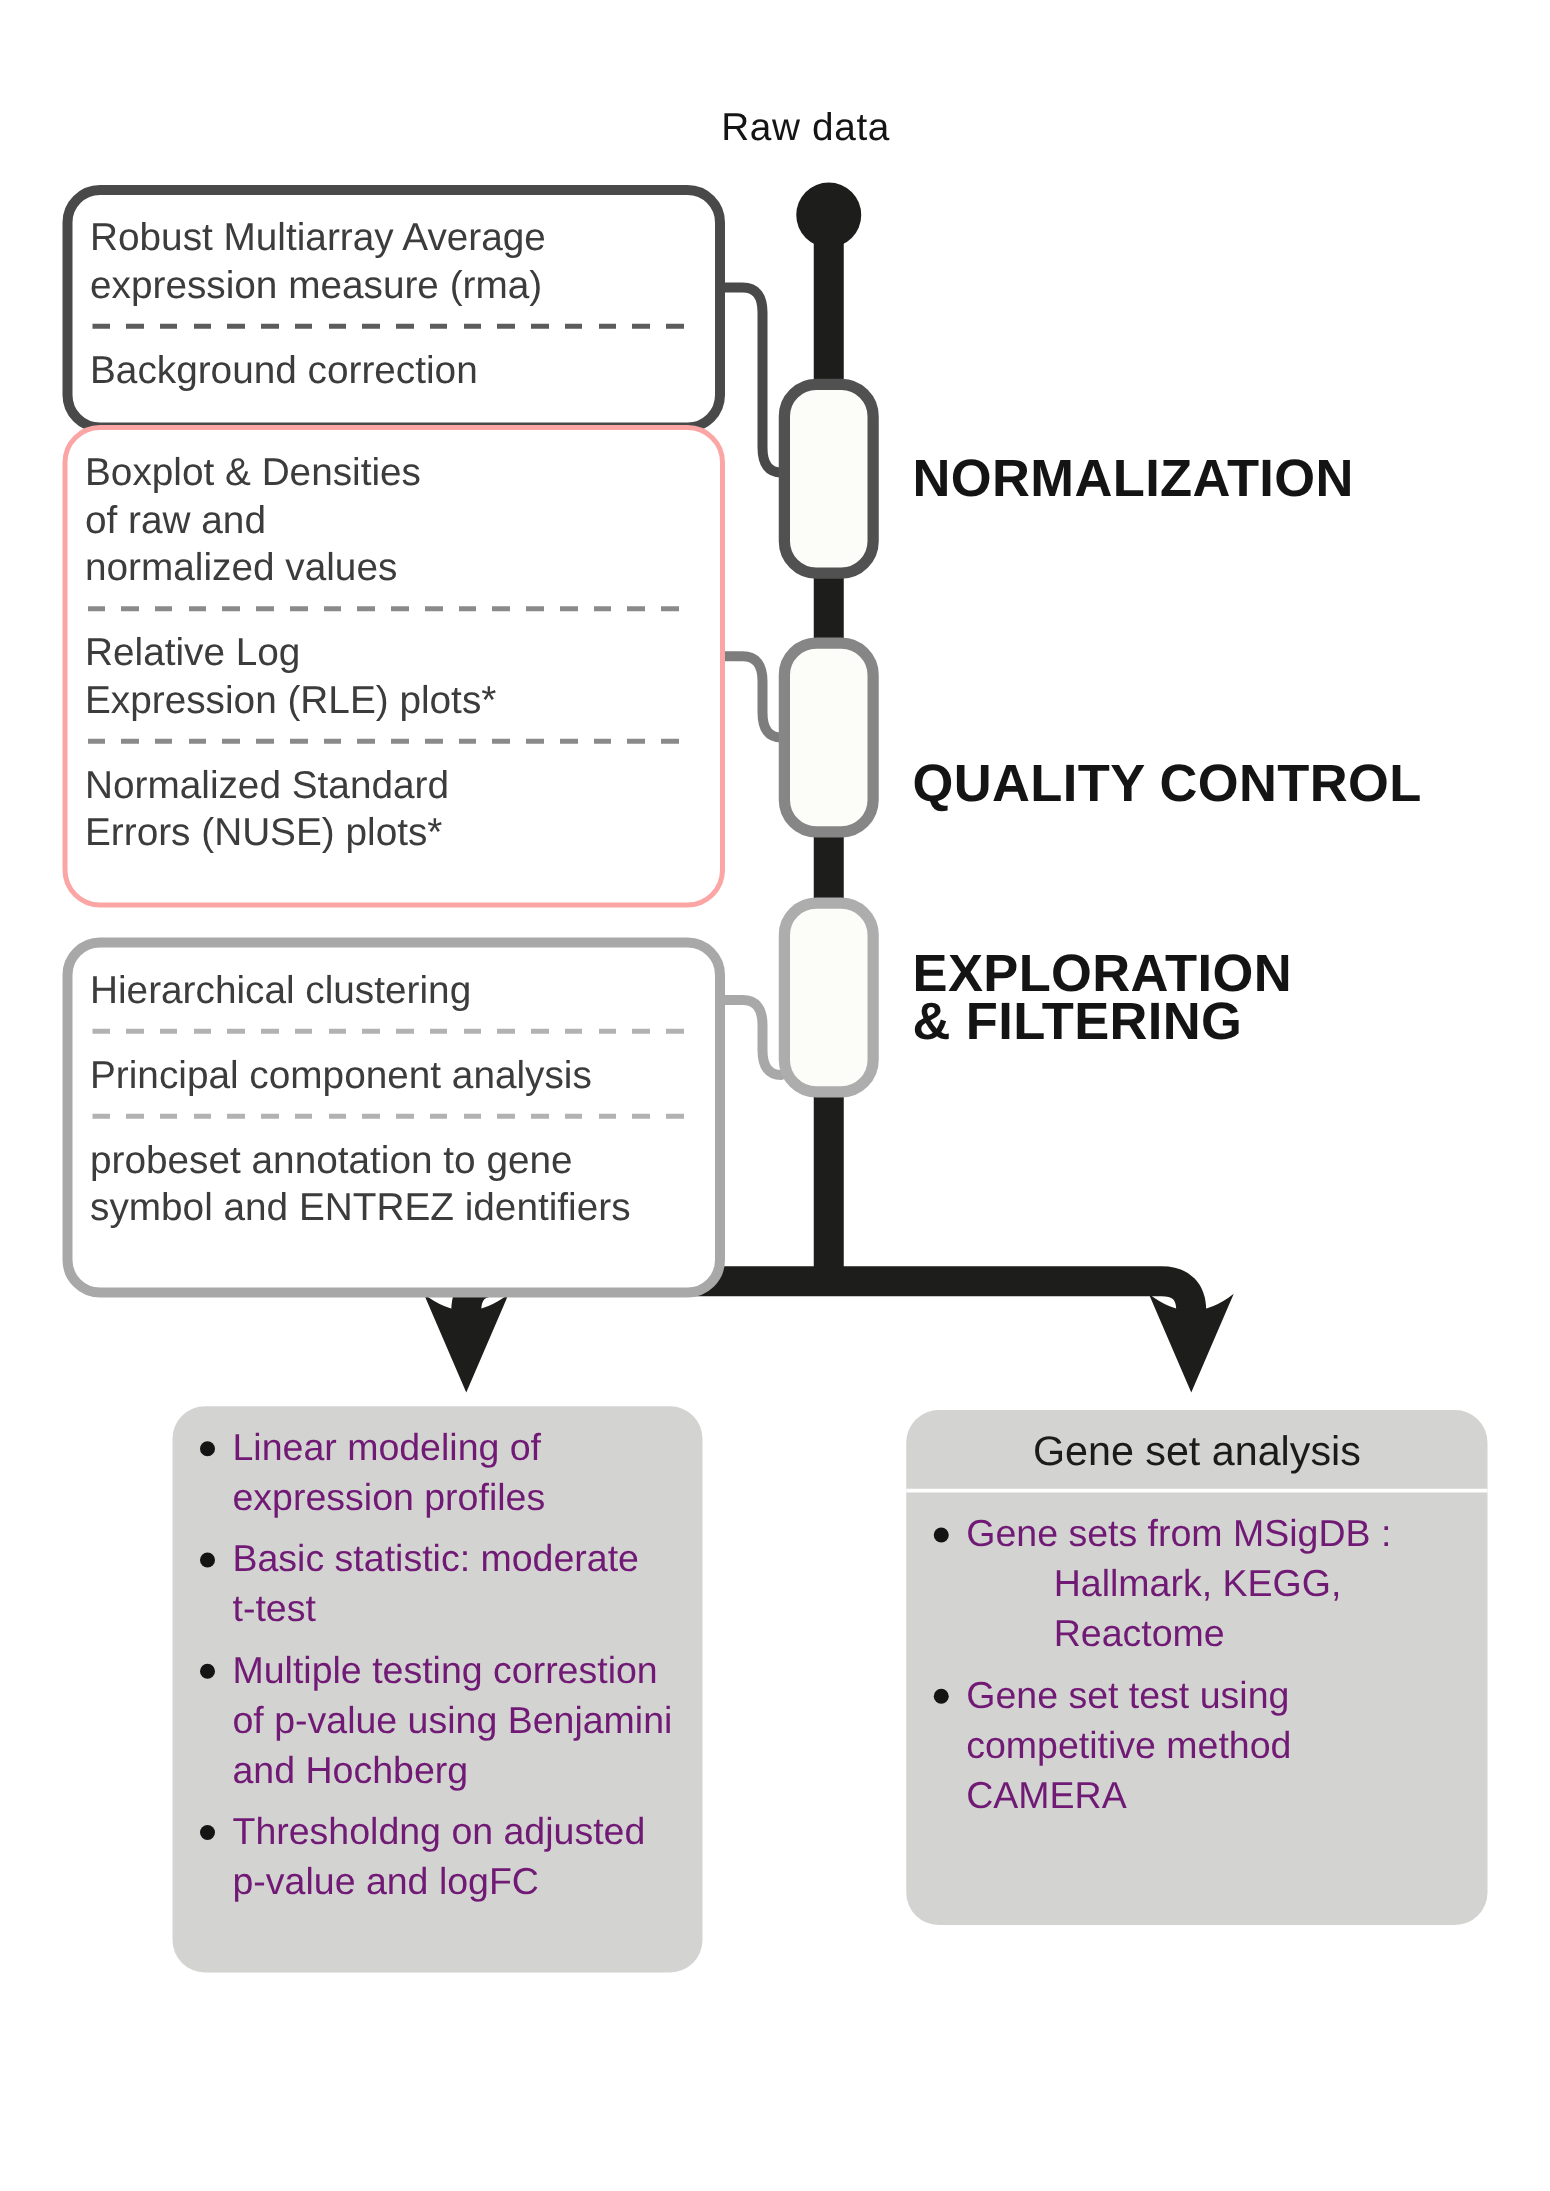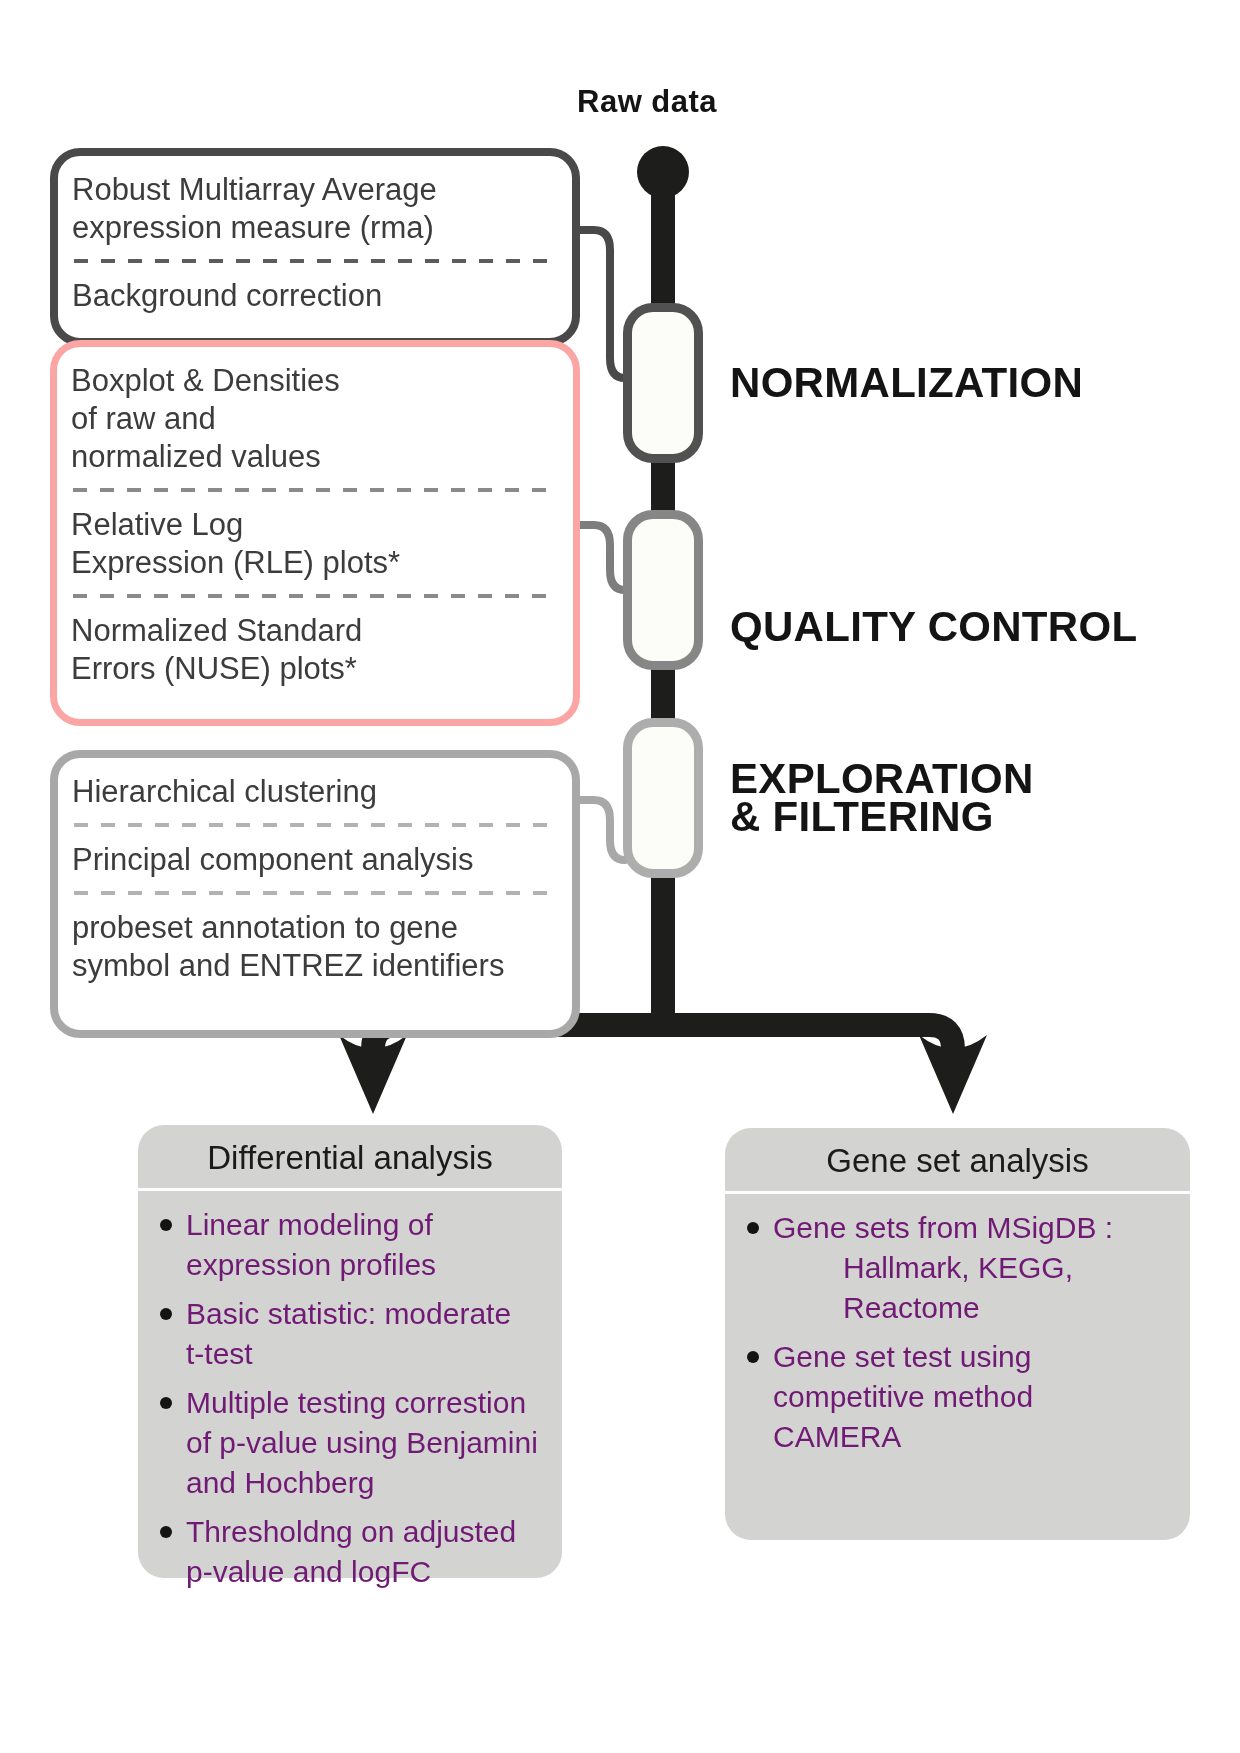--- a/index.html
+++ b/index.html
@@ -9,31 +9,31 @@
     background:#ffffff;
     font-family:"Liberation Sans", sans-serif;
     color:#1d1d1b;
     overflow:hidden;
   }
   
   .spine-svg{position:absolute;left:0;top:0;width:1240px;height:1753px;}
   
   .raw-title{
     position:absolute;left:577px;top:84px;
-    font-size:31px;font-weight:bold;color:#141414;
+    font-size:31px;font-weight:normal;color:#141414;
     letter-spacing:0.5px;white-space:nowrap;
   }
   
   .sbox{
     position:absolute;left:50px;width:530px;
     box-sizing:border-box;border-radius:30px;background:#ffffff;
   }
   .sbox .inner{padding:15px 18px 12px 14px;}
   .sbox-1{top:128px;height:198px;border:8px solid #494949;margin-top:20px;}
-  .sbox-2{top:340px;height:386px;border:7px solid #fca5a5;}
+  .sbox-2{top:340px;height:386px;border:4px solid #fca5a5;}
   .sbox-3{top:750px;height:288px;border:8px solid #a8a8a8;}
   .sbox .line{
     font-size:31px;line-height:38px;color:#3c3c3c;white-space:nowrap;
   }
   .dash{height:4px;margin:12px 2px 14px 2px;}
   .dash-1{background:repeating-linear-gradient(90deg,#5c5c5c 0 14px,transparent 14px 27px);}
   .dash-2{background:repeating-linear-gradient(90deg,#8a8a8a 0 14px,transparent 14px 27px);}
   .dash-3{background:repeating-linear-gradient(90deg,#b2b2b2 0 14px,transparent 14px 27px);}
   
   .pill{
@@ -136,21 +136,20 @@
   <div class="pill pill-3"></div>
 
   <div class="stage-label stage-label-1">NORMALIZATION</div>
   <div class="stage-label stage-label-2">QUALITY CONTROL</div>
   <div class="stage-label stage-label-3">
     <div>EXPLORATION</div>
     <div>&amp; FILTERING</div>
   </div>
 
   <div class="panel panel-left">
-    <div class="panel-header">Differential analysis</div>
     <div class="panel-body">
       <div class="bullet">
         <span class="dot"></span>
         <div class="lines">
           <div>Linear modeling of</div>
           <div>expression profiles</div>
         </div>
       </div>
       <div class="bullet">
         <span class="dot"></span>

